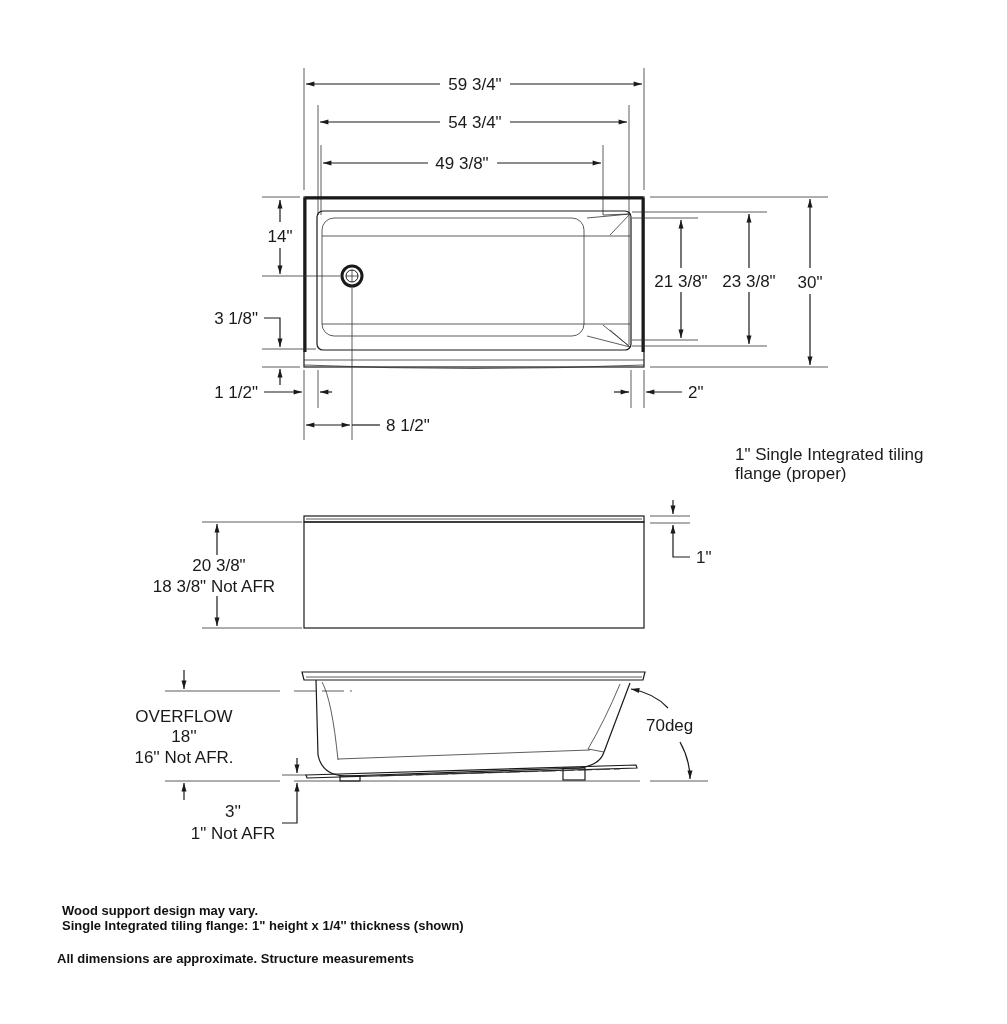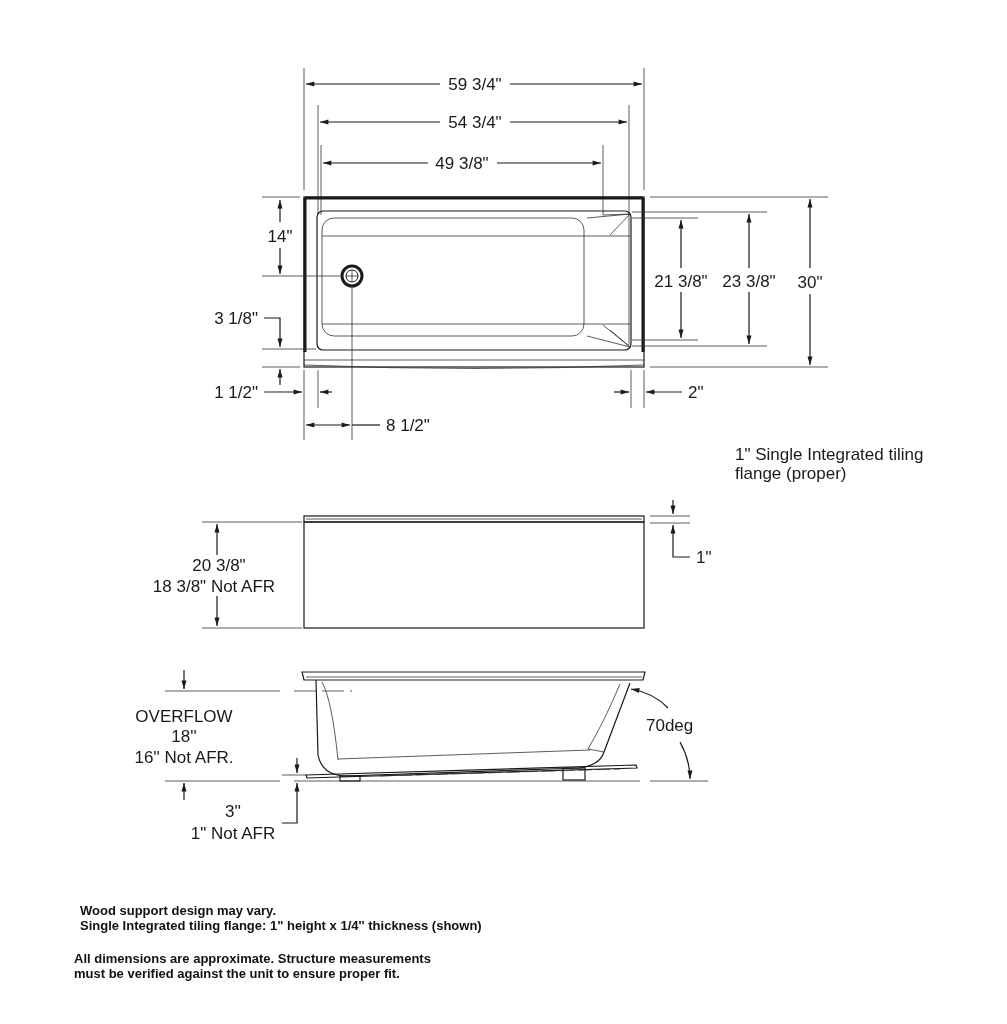--- a/index.html
+++ b/index.html
@@ -170,20 +170,19 @@
     <path class="ln" d="M680,742 Q690,760 690,779" marker-end="url(#ar)"></path>
     <text class="dim" x="646" y="731">70deg</text>
   </g>
 </svg>
 
 <div class="caption" style="left:735px; top:445px;">
   <div>1" Single Integrated tiling</div>
   <div>flange (proper)</div>
 </div>
 
-<div class="note" style="left:80px; top:903px;">
+<div class="note" style="left:62px; top:903px;">
   <div>Wood support design may vary.</div>
   <div>Single Integrated tiling flange: 1" height x 1/4'' thickness (shown)</div>
 </div>
-<div class="note" style="left:74px; top:951px;">
+<div class="note" style="left:57px; top:951px;">
   <div>All dimensions are approximate. Structure measurements</div>
-  <div>must be verified against the unit to ensure proper fit.</div>
 </div>
 
 </body></html>

